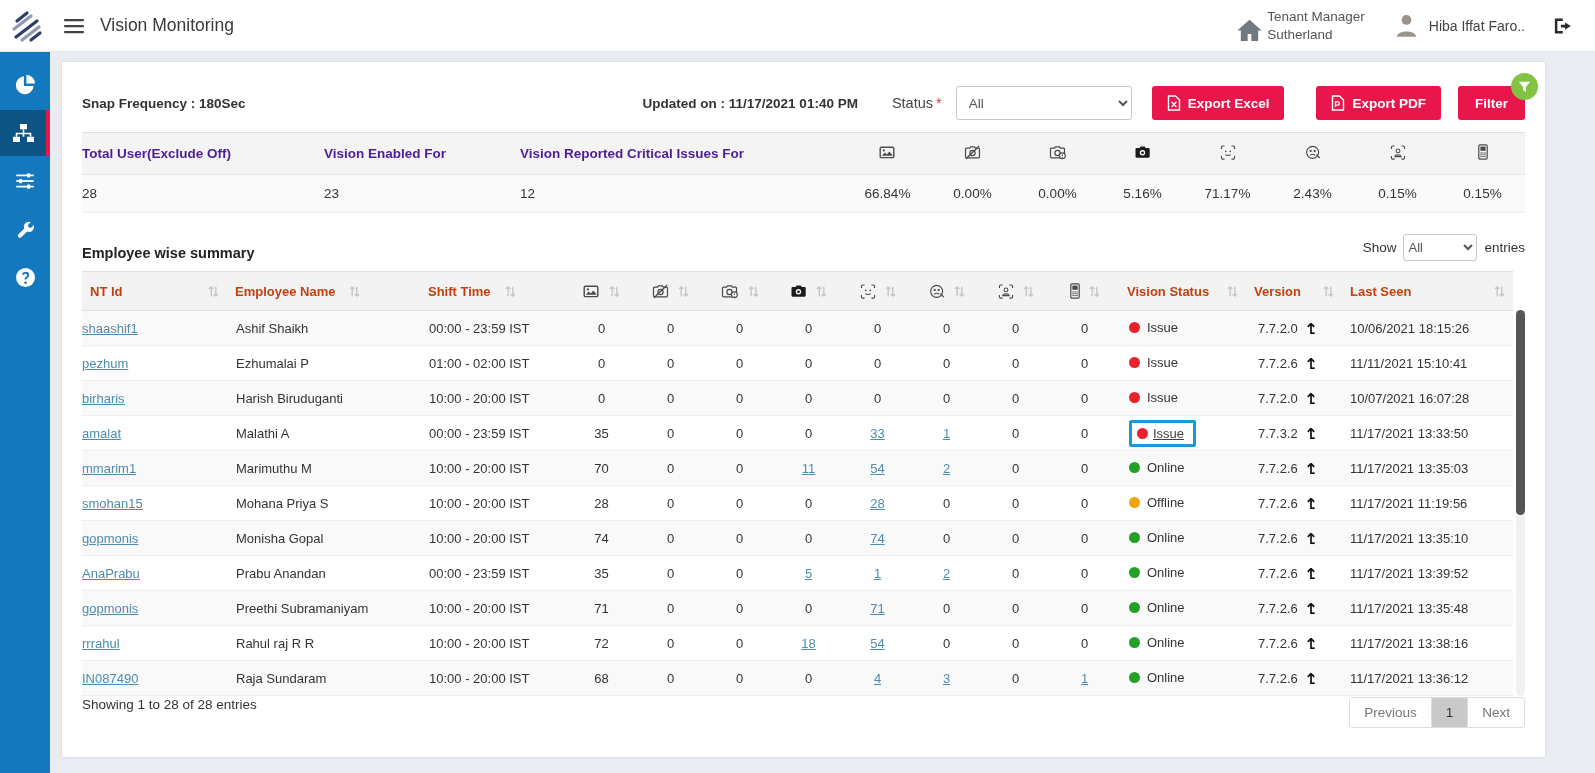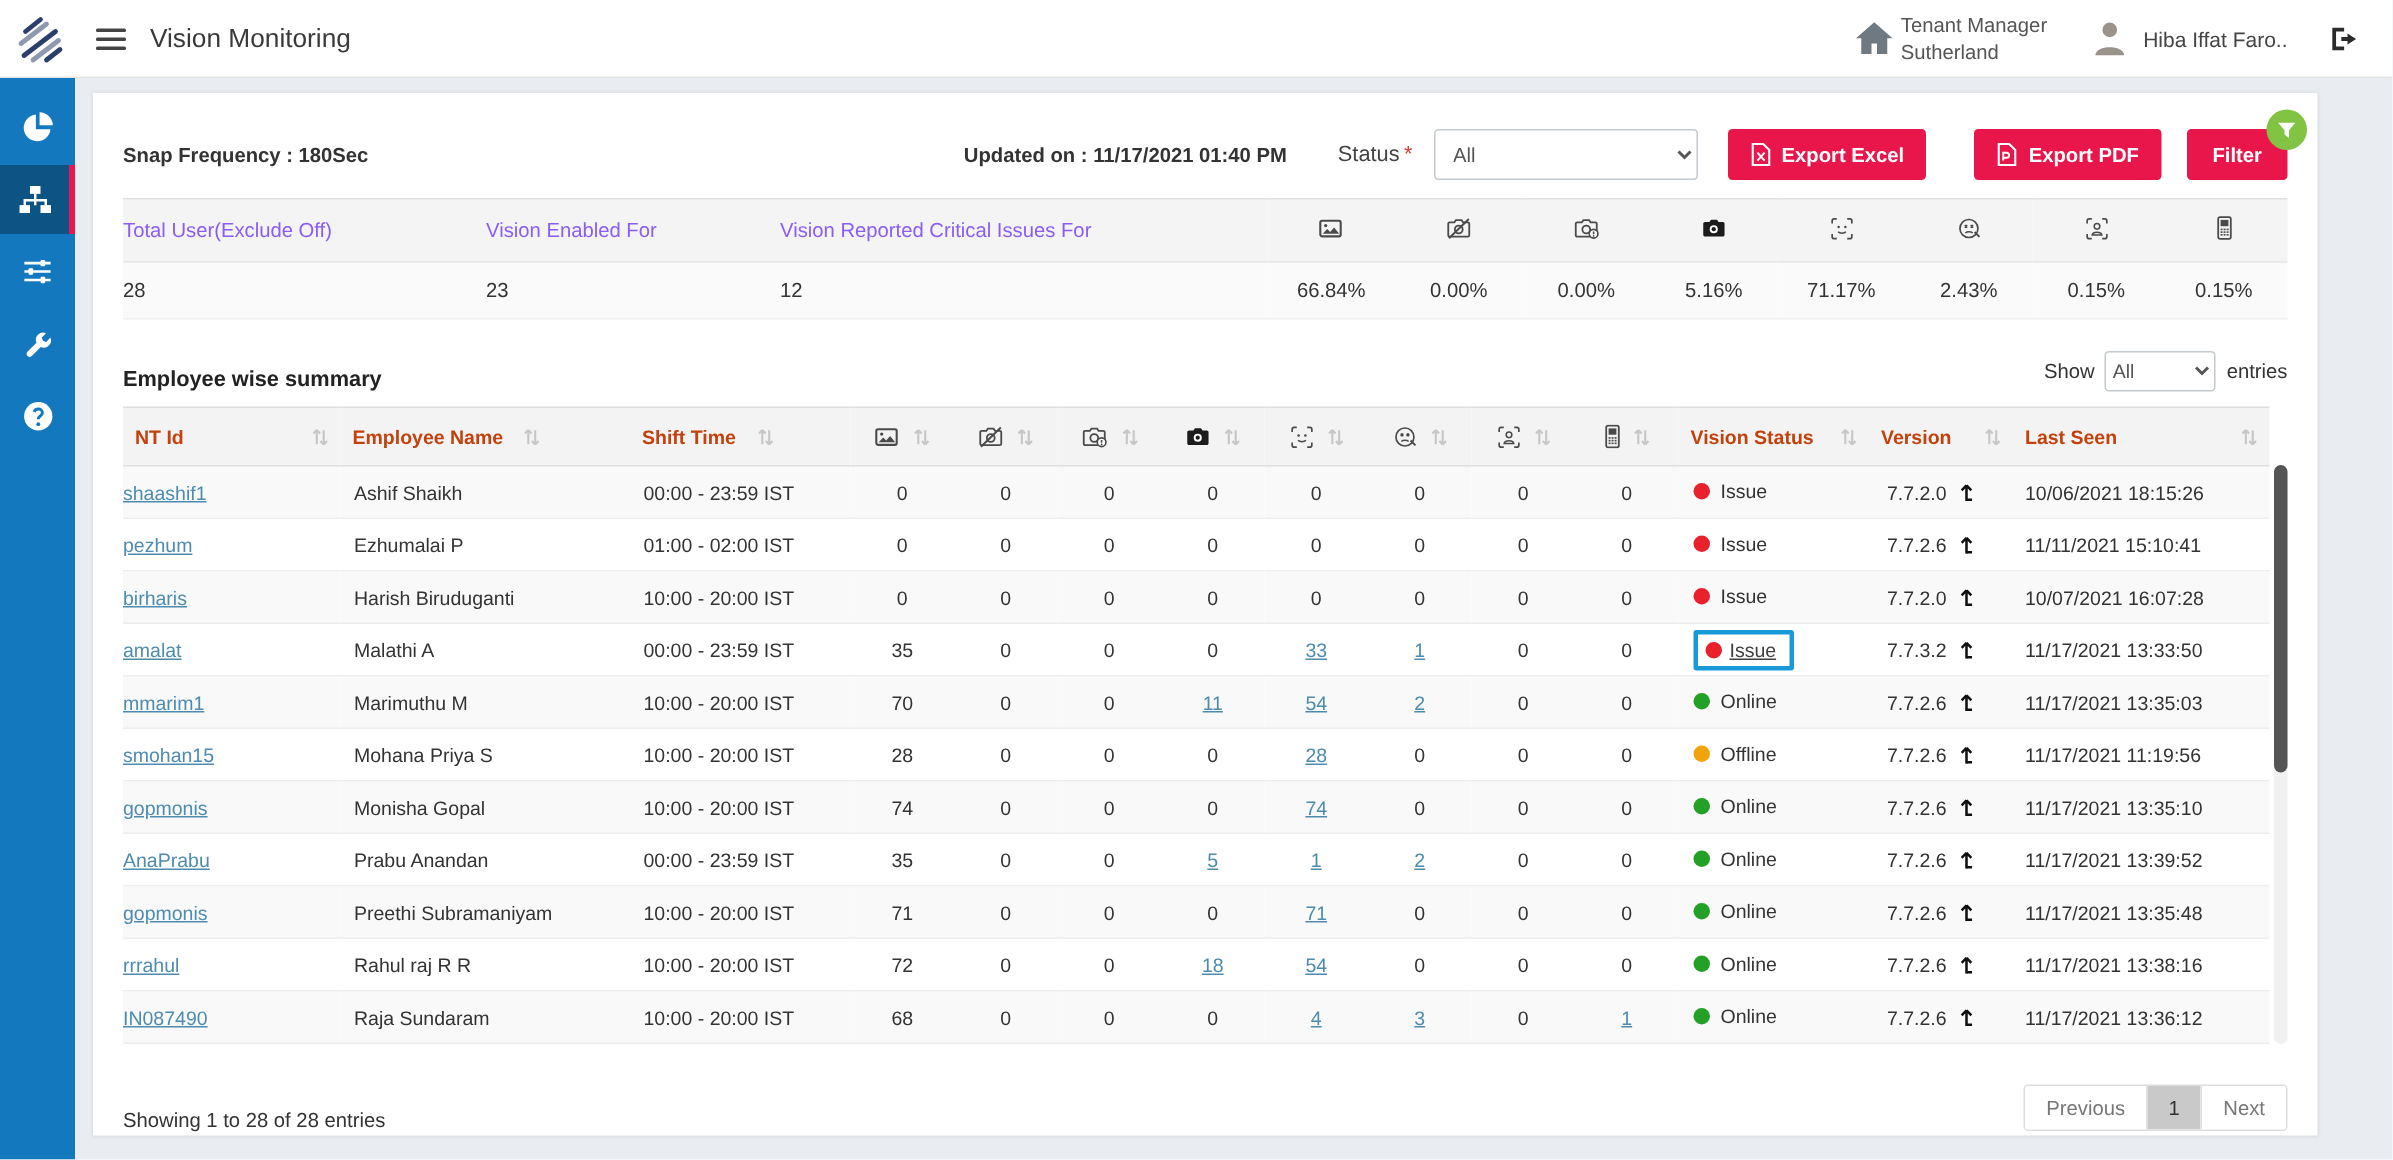--- a/index.html
+++ b/index.html
@@ -6,21 +6,21 @@
   html,body{width:1595px;height:773px;overflow:hidden}
   body{font-family:"Liberation Sans","DejaVu Sans",sans-serif;background:#E9EDF1;color:#333}
   .app{position:relative;width:1595px;height:773px}
 
   
   .navbar{position:absolute;top:0;left:0;right:0;height:52px;background:#fff;border-bottom:1px solid #E6E6E6;display:flex;align-items:center;z-index:5}
   .logo{width:52px;height:52px;display:flex;align-items:center;justify-content:center;cursor:pointer}
   .hamburger{background:none;border:none;margin-left:12px;cursor:pointer;display:flex;align-items:center}
   .app-title{margin-left:16px;font-size:17.5px;color:#3A3A3A}
   .nav-right{margin-left:auto;display:flex;align-items:center;gap:28px;padding-right:22px}
-  .tenant{display:flex;align-items:center;gap:4px;cursor:pointer}
+  .tenant{display:flex;align-items:flex-end;gap:4px;cursor:pointer}
   .tenant-text{display:flex;flex-direction:column;font-size:13.5px;color:#555;line-height:1.3}
   .user{display:flex;align-items:center;gap:9px;cursor:pointer;font-size:14px;color:#444}
   .logout{background:none;border:none;cursor:pointer;display:flex;align-items:center}
 
   
   .sidebar{position:absolute;top:52px;left:0;bottom:0;width:50px;background:var(--sidebar);display:flex;flex-direction:column;padding-top:10px}
   .side-item{height:46px;display:flex;align-items:center;justify-content:center;cursor:pointer;margin-bottom:2px}
   .side-item.active{background:rgba(0,0,0,.30);border-right:4px solid var(--activebar)}
 
   
@@ -36,21 +36,21 @@
   .status-select{margin-left:14px;width:176px;height:34px;border:1px solid #C2C9CF;border-radius:3px;font-size:13.5px;color:#555;padding:0 8px;background:#fff;font-family:inherit}
   .btn{display:flex;align-items:center;gap:7px;height:34px;padding:0 15px;border:none;border-radius:3px;background:var(--btn);color:#fff;font-weight:bold;font-size:13.5px;cursor:pointer;font-family:inherit}
   .btn-excel{margin-left:20px}.btn-pdf{margin-left:32px}
   .btn-filter{margin-left:17px;position:relative;padding:0 17px}
   .badge{position:absolute;top:-13px;right:-13px;width:27px;height:27px;border-radius:50%;background:var(--badge);display:flex;align-items:center;justify-content:center}
 
   h2{font-size:14.5px;font-weight:bold;color:#222;margin-top:19px}
 
   
   .team-table{width:100%;table-layout:fixed;border-collapse:collapse;margin-top:12px}
-  .team-table thead th{background:#F4F4F4;height:42px;border-top:1px solid #E0E0E0;border-bottom:1px solid #E6E6E6;font-size:13.5px;font-weight:normal;text-align:left;color:#8b5cf6}
+  .team-table thead th{background:#F4F4F4;height:42px;border-top:1px solid #E0E0E0;border-bottom:1px solid #E6E6E6;font-size:13.5px;font-weight:bold;text-align:left;color:#4c1d95}
   .team-table thead th.t-icon{text-align:center}
   .team-table tbody td{height:38px;font-size:13.5px;color:#333;background:#FAFAFA;border-bottom:1px solid #F0F0F0;text-align:left}
   .team-table tbody td.t-val{text-align:center}
 
   
   .emp-head-row{display:flex;justify-content:space-between;align-items:flex-end;margin-top:21px;margin-bottom:10px}
   .show-entries{display:flex;align-items:center;gap:7px;font-size:13.5px;color:#333}
   .show-entries select{width:74px;height:27px;border:1px solid #C2C9CF;border-radius:3px;font-size:13px;color:#555;background:#fff;font-family:inherit}
 
   .table-wrap{position:relative;padding-right:14px}
@@ -70,21 +70,21 @@
   .dot{width:11px;height:11px;border-radius:50%;flex:none}
   .st-lnk{color:#3F3F3F;text-decoration:underline;cursor:pointer}
   .hl{display:inline-flex;align-items:center;gap:5px;border:3px solid var(--hl);padding:3px 9px 3px 5px;border-radius:2px}
   .c-ver{padding-left:12px}
   .c-ver .up{margin-left:8px;vertical-align:-2px;display:inline-block;cursor:pointer}
   .c-seen{padding-left:8px}
 
   .scrollbar{position:absolute;top:39px;right:0;bottom:0;width:9px;background:#F1F1F1;border-radius:5px;cursor:pointer}
   .thumb{position:absolute;top:0;left:0;right:0;height:53%;background:#555;border-radius:5px;cursor:grab}
 
-  .footer-row{display:flex;justify-content:space-between;align-items:flex-end;margin-top:27px}
+  .footer-row{display:flex;justify-content:space-between;align-items:flex-start;margin-top:1px}
   .entries-info{font-size:13.5px;color:#333}
   .pagination{display:flex;border:1px solid #DDD;border-radius:3px;overflow:hidden;font-size:13.5px}
   .page-btn{padding:7px 14px;color:#777;background:#fff;cursor:pointer}
   .page-btn + .page-btn{border-left:1px solid #DDD}
   .page-active{background:#C9C9C9;color:#333}
 </style>
 </head>
 <body>
 
 <div class="app">

